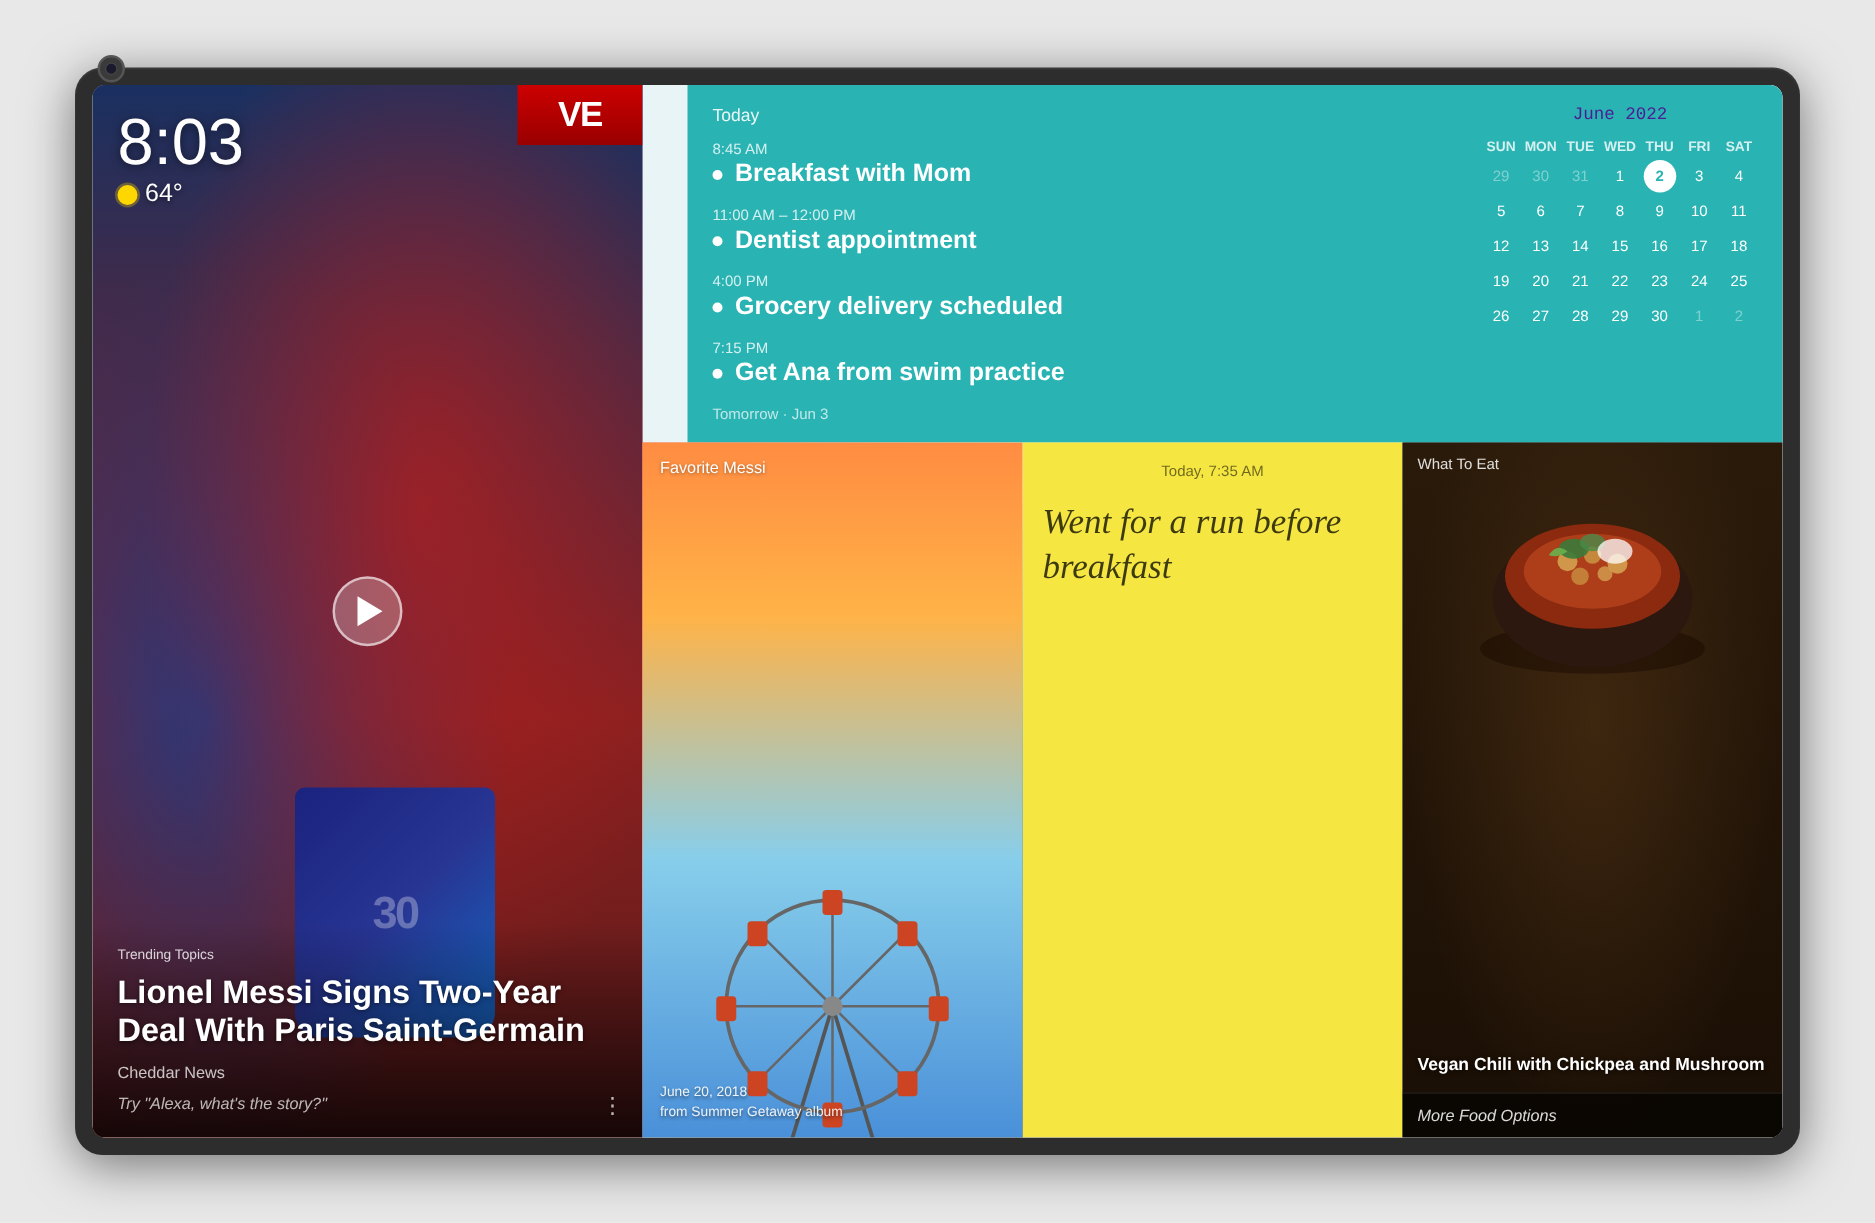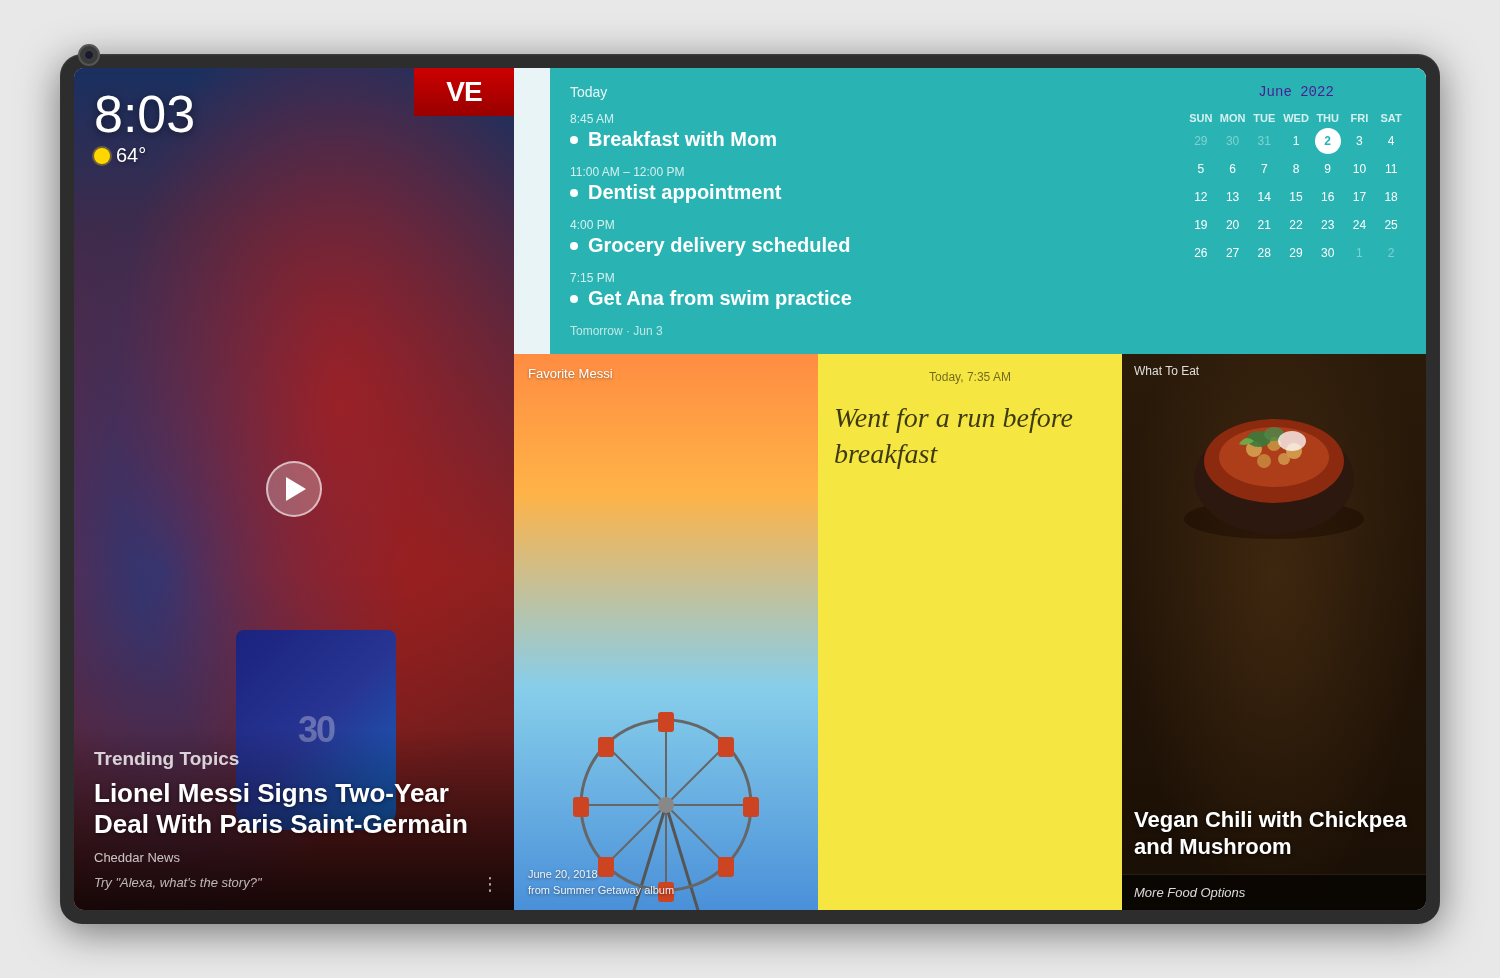--- a/index.html
+++ b/index.html
@@ -167,24 +167,23 @@
     .news-overlay {
       position: absolute;
       bottom: 0;
       left: 0;
       right: 0;
       padding: 20px;
       background: linear-gradient(0deg, rgba(0,0,0,0.75) 0%, transparent 100%);
     }
 
     .trending-label {
-      font-size: 19px;
+      font-size: 11px;
       color: rgba(255,255,255,0.8);
       margin-bottom: 8px;
-      font-weight: bold;
     }
 
     .news-headline {
       font-size: 26px;
       font-weight: 700;
       color: white;
       line-height: 1.2;
       margin-bottom: 10px;
       text-shadow: 0 1px 4px rgba(0,0,0,0.5);
     }
@@ -421,21 +420,21 @@
       color: rgba(255,255,255,0.85);
       font-weight: 500;
       z-index: 5;
     }
 
     .food-title {
       position: absolute;
       bottom: 50px;
       left: 12px;
       right: 12px;
-      font-size: 22px;
+      font-size: 14px;
       font-weight: 700;
       color: white;
       line-height: 1.2;
       z-index: 5;
       text-shadow: 0 1px 4px rgba(0,0,0,0.7);
       margin-top: 48px;
     }
 
     .food-more {
       position: absolute;

